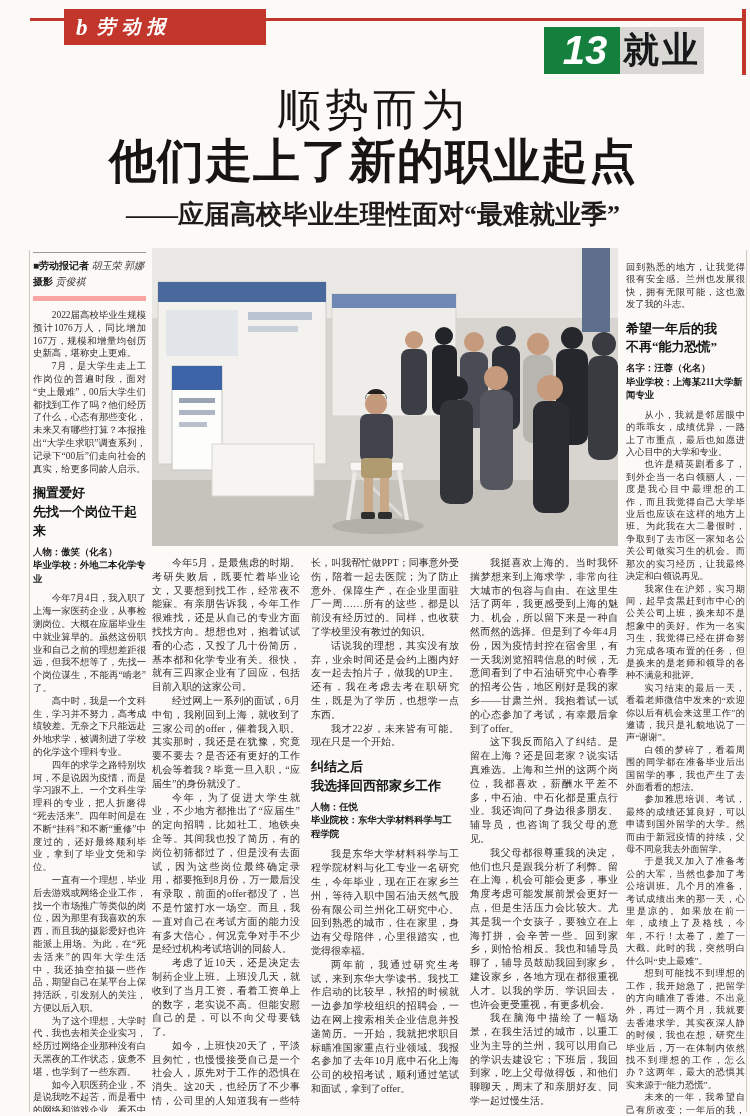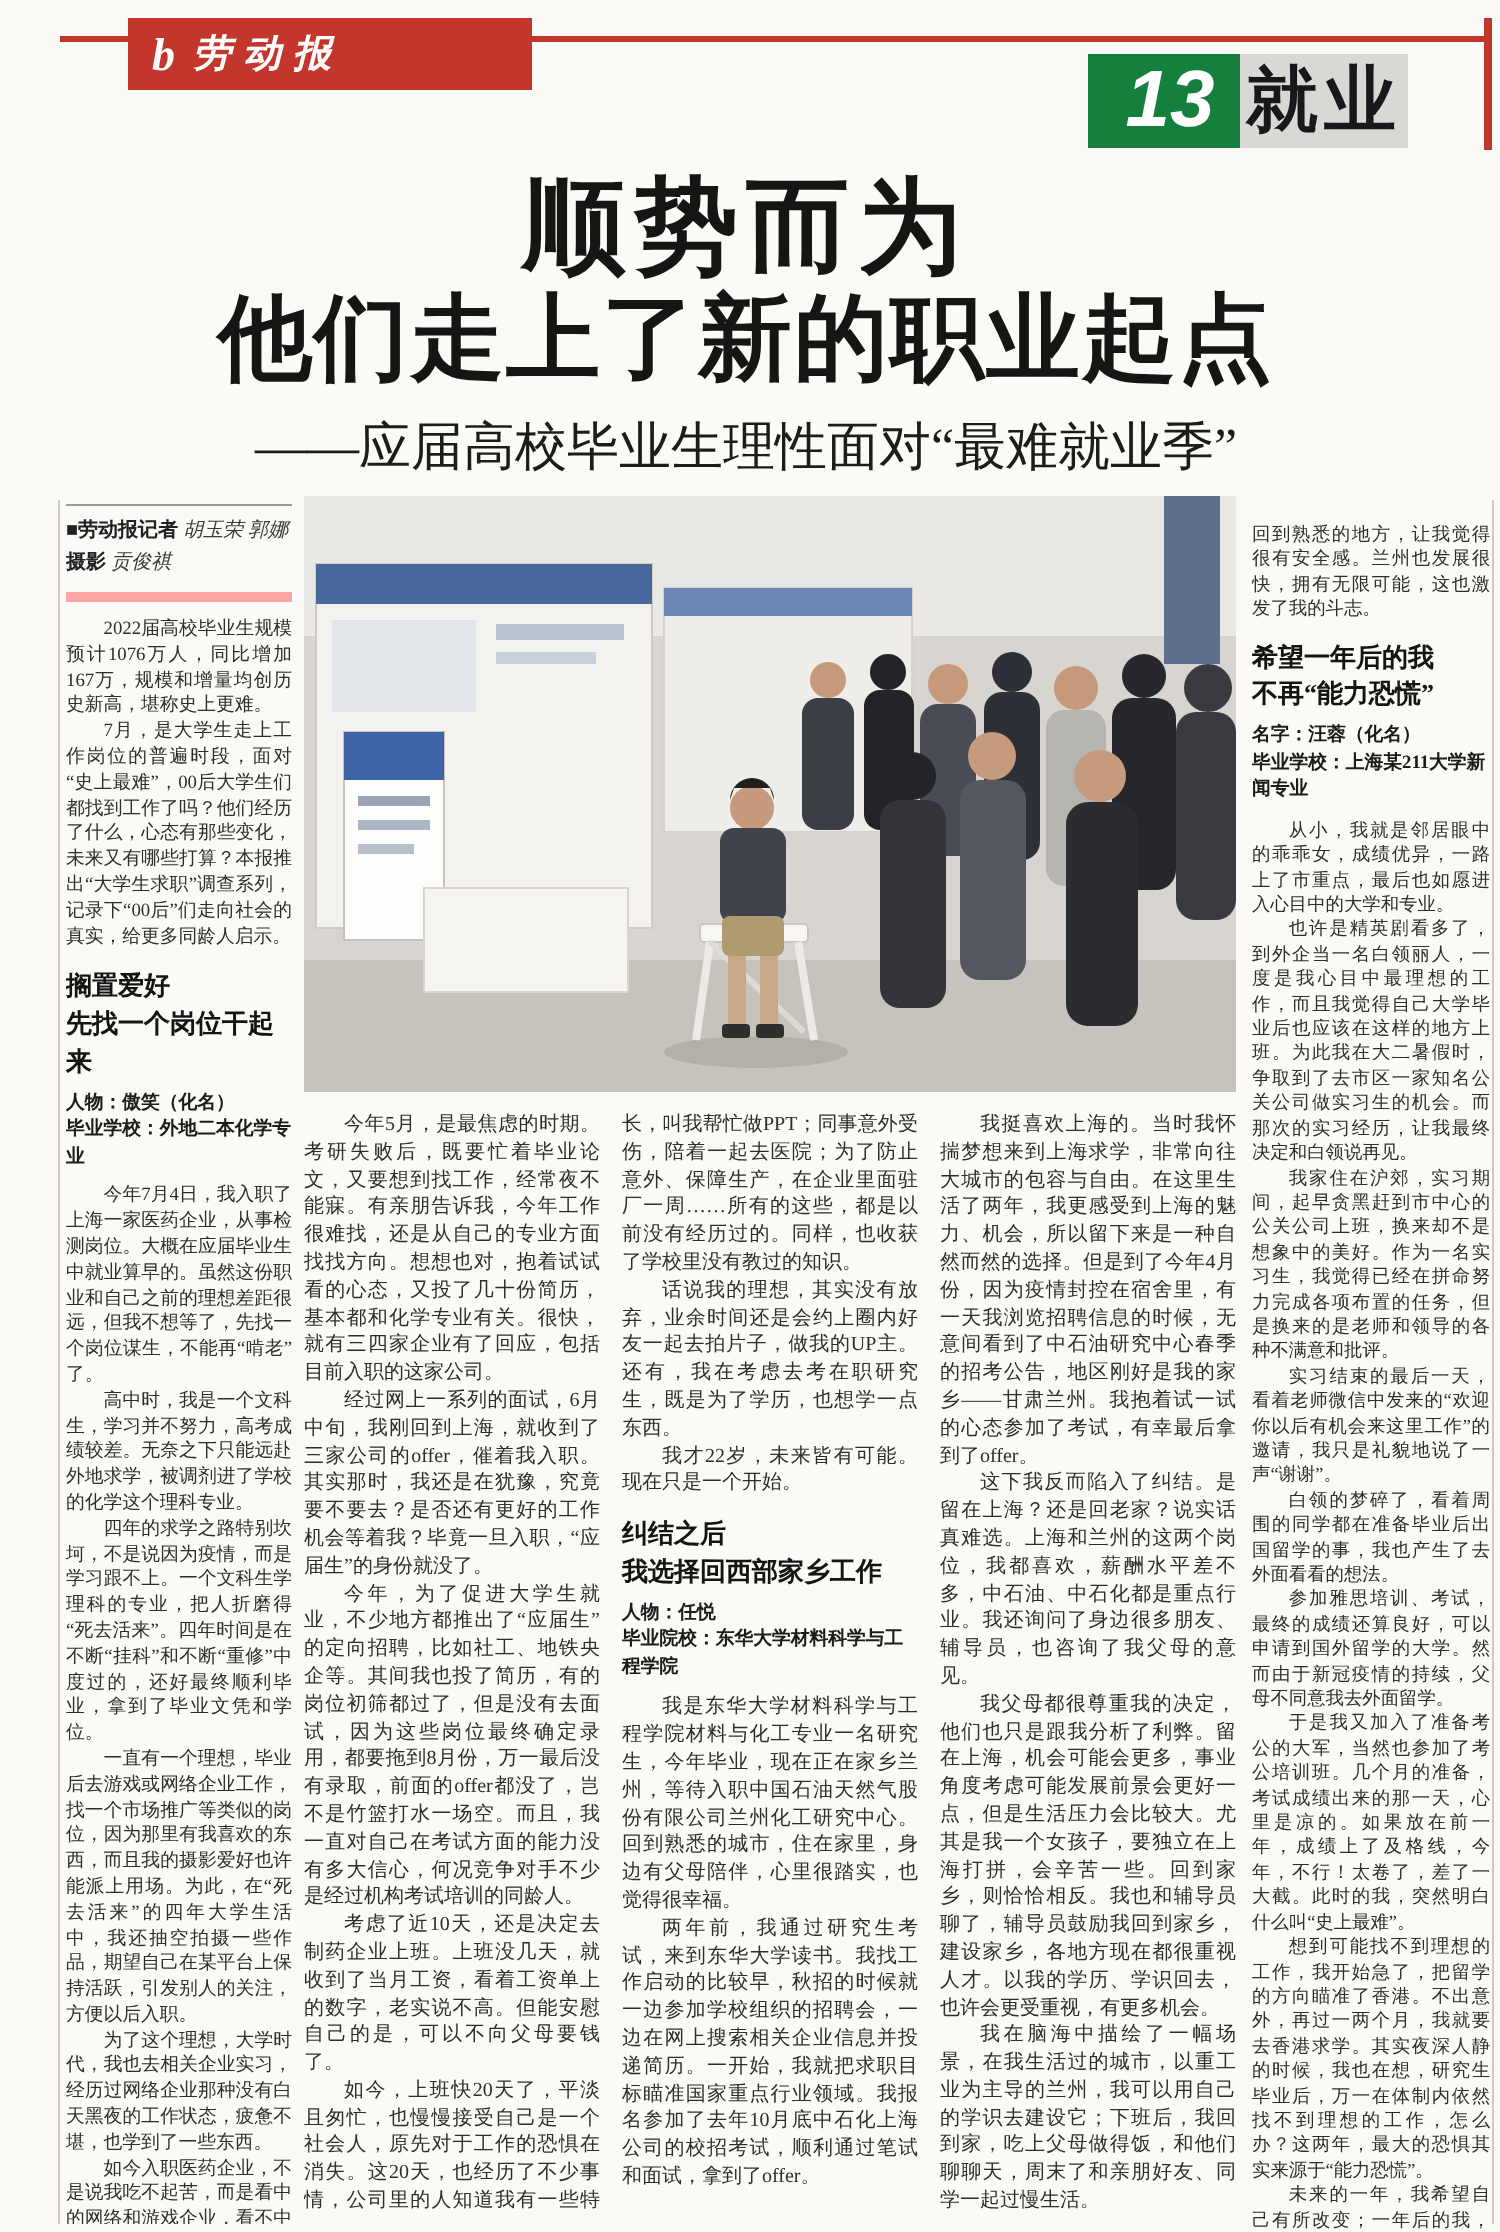--- a/index.html
+++ b/index.html
@@ -17,23 +17,23 @@
   .pagenum-box{position:absolute;left:544px;top:27px;width:82px;height:47px;background:#15803d;
                color:#fff;display:flex;align-items:center;justify-content:center;
                font-family:"Liberation Sans","DejaVu Sans",sans-serif;
                font-size:40px;font-weight:bold;font-style:italic;}
   .section-box{position:absolute;left:620px;top:27px;width:84px;height:47px;background:#d9d8d4;
                color:#18181a;display:flex;align-items:center;justify-content:center;
                font-size:36px;font-weight:bold;letter-spacing:3px;}
   .red-tick{position:absolute;left:742px;top:9px;width:4px;height:66px;background:#c2362b;}
   
   .headline{position:absolute;left:33px;top:86px;width:680px;text-align:center;color:#161514;}
-  .headline .h1a{font-size:52px;font-weight:bold;letter-spacing:4px;line-height:1.12;}
+  .headline .h1a{font-size:44px;font-weight:normal;letter-spacing:4px;line-height:1.12;}
   .headline .h1b{font-size:47px;font-weight:bold;letter-spacing:1px;line-height:1.12;}
-  .headline .sub{font-size:26px;font-weight:normal;margin-top:9px;letter-spacing:0px;color:#1d1c1b;}
+  .headline .sub{font-size:26px;font-weight:bold;margin-top:9px;letter-spacing:0px;color:#1d1c1b;}
   
   .vrule{position:absolute;top:250px;width:1px;height:862px;background:#ccc9c3;}
   
   .byline{border-top:1px solid #9a9893;border-bottom:5px solid #fca5a5;
           padding:5px 0 6px;margin-bottom:8px;font-size:10px;line-height:16px;font-weight:bold;color:#222;}
   .byline .script{font-weight:normal;font-style:italic;color:#3a3a38;}
   
   .left-col{position:absolute;left:33px;top:252px;width:113px;height:860px;overflow:hidden;}
   .mid-cols{position:absolute;left:152px;top:556px;width:466px;height:556px;overflow:hidden;
             column-count:3;column-gap:11px;column-fill:auto;}

